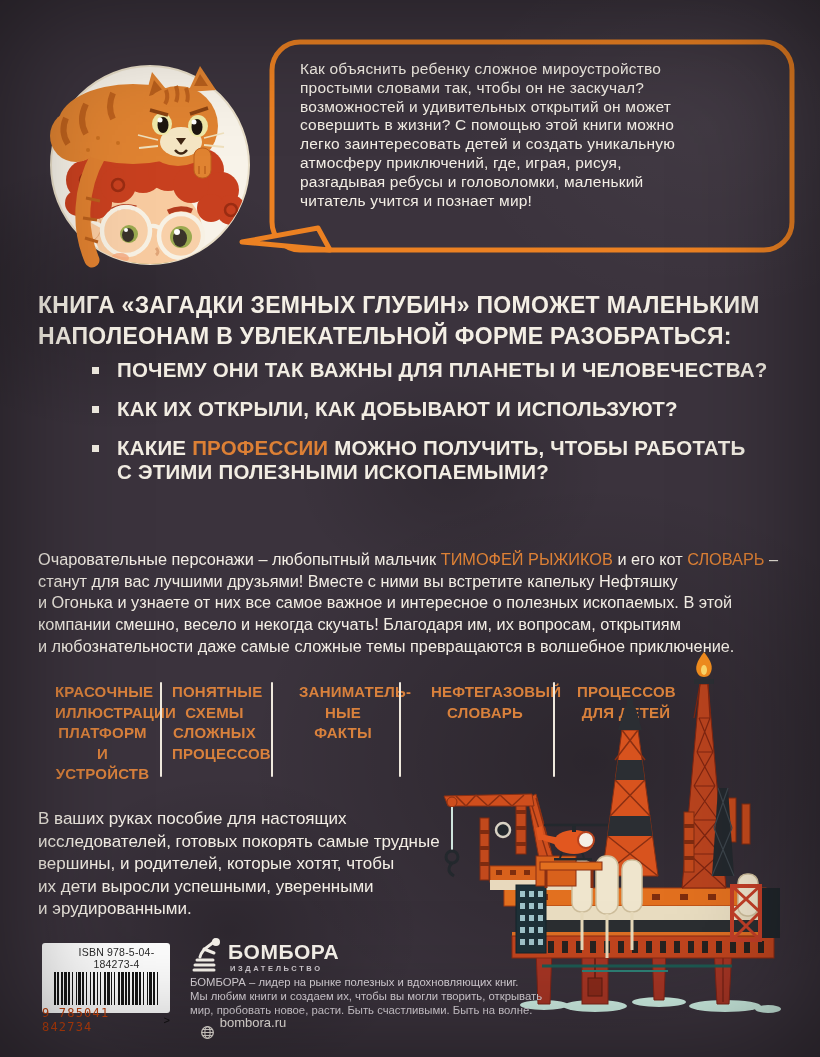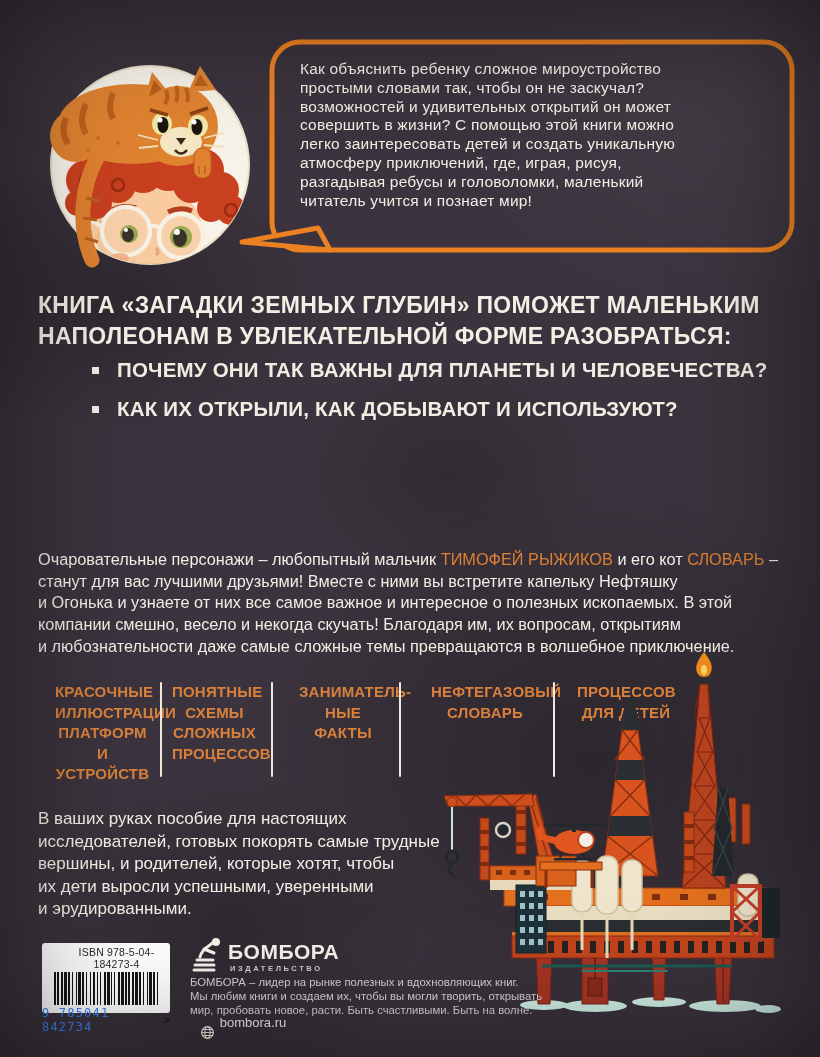--- a/index.html
+++ b/index.html
@@ -52,21 +52,21 @@
   
   .badge-svg{left:28px;top:38px;width:235px;height:230px;}
   .rig-svg{left:432px;top:648px;width:386px;height:372px;}
 
   
   .barcode-box{left:42px;top:943px;width:128px;height:70px;background:#ffffff;border-radius:3px;padding-top:3px;}
   .isbn{color:#2b2b2b;font-size:10.5px;text-align:center;letter-spacing:.2px;padding-left:21px;}
   .bars{height:33px;margin:2px 12px 0 12px;
     background:repeating-linear-gradient(90deg,#161616 0 1.6px,#fff 1.6px 3.4px,#161616 3.4px 4.6px,#fff 4.6px 7.4px,#161616 7.4px 9px,#fff 9px 10.2px,#161616 10.2px 13px,#fff 13px 14.2px);}
   .digits-row{display:flex;justify-content:center;align-items:center;gap:4px;margin-top:1px;}
-  .digits{color:#3b82f6;font-family:"DejaVu Sans Mono",monospace;font-size:12px;letter-spacing:1.2px;}
+  .digits{color:#c2410c;font-family:"DejaVu Sans Mono",monospace;font-size:12px;letter-spacing:1.2px;}
   .caret{color:#111;font-size:11px;}
 
   .brand-icon{left:190px;top:937px;width:32px;height:36px;}
   .brand-name{left:228px;top:940px;color:#f5f1ea;font-size:21px;font-weight:bold;letter-spacing:.5px;}
   .brand-sub{left:230px;top:964px;color:#cfc9cf;font-size:7.5px;font-weight:bold;letter-spacing:2.6px;}
   .about{left:190px;top:976px;width:430px;color:#d6d0d6;font-size:11.3px;line-height:13.8px;}
   .socials{left:190px;top:1005px;display:flex;gap:22px;align-items:center;flex-direction:column;}
   .social-item{display:flex;align-items:center;gap:5px;}
   .social-icon{width:15px;height:15px;display:inline-block;margin-top:20px;}
   .social-icon svg{width:15px;height:15px;display:block;}
@@ -188,20 +188,27 @@
       <div class="bullet-item">
         <span class="bullet-marker"></span>
         <div class="bullet-text">
           <div class="line"><span>ПОЧЕМУ ОНИ ТАК ВАЖНЫ ДЛЯ ПЛАНЕТЫ И ЧЕЛОВЕЧЕСТВА?</span></div>
         </div>
       </div>
       <div class="bullet-item">
         <span class="bullet-marker"></span>
         <div class="bullet-text">
           <div class="line"><span>КАК ИХ ОТКРЫЛИ, КАК ДОБЫВАЮТ И ИСПОЛЬЗУЮТ?</span></div>
+        </div>
+      </div>
+      <div class="bullet-item">
+        <span class="bullet-marker"></span>
+        <div class="bullet-text">
+          <div class="line"><span>КАКИЕ </span><span class="accent">ПРОФЕССИИ</span><span> МОЖНО ПОЛУЧИТЬ, ЧТОБЫ РАБОТАТЬ</span></div>
+          <div class="line"><span>С ЭТИМИ ПОЛЕЗНЫМИ ИСКОПАЕМЫМИ?</span></div>
         </div>
       </div>
     </div>
 
   <div class="abs characters">
       <div class="line"><span>Очаровательные персонажи – любопытный мальчик </span><span class="accent">ТИМОФЕЙ РЫЖИКОВ</span><span> и его кот </span><span class="accent">СЛОВАРЬ</span><span> –</span></div>
       <div class="line"><span>станут для вас лучшими друзьями! Вместе с ними вы встретите капельку Нефтяшку</span></div>
       <div class="line"><span>и Огонька и узнаете от них все самое важное и интересное о полезных ископаемых. В этой</span></div>
       <div class="line"><span>компании смешно, весело и некогда скучать! Благодаря им, их вопросам, открытиям</span></div>
       <div class="line"><span>и любознательности даже самые сложные темы превращаются в волшебное приключение.</span></div>

